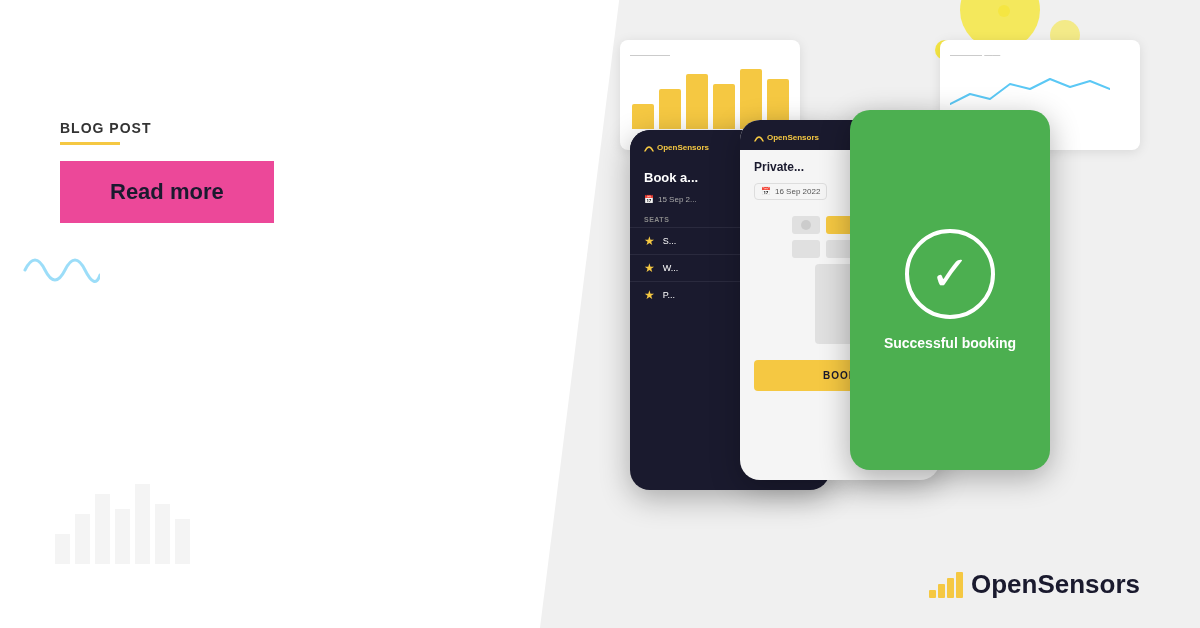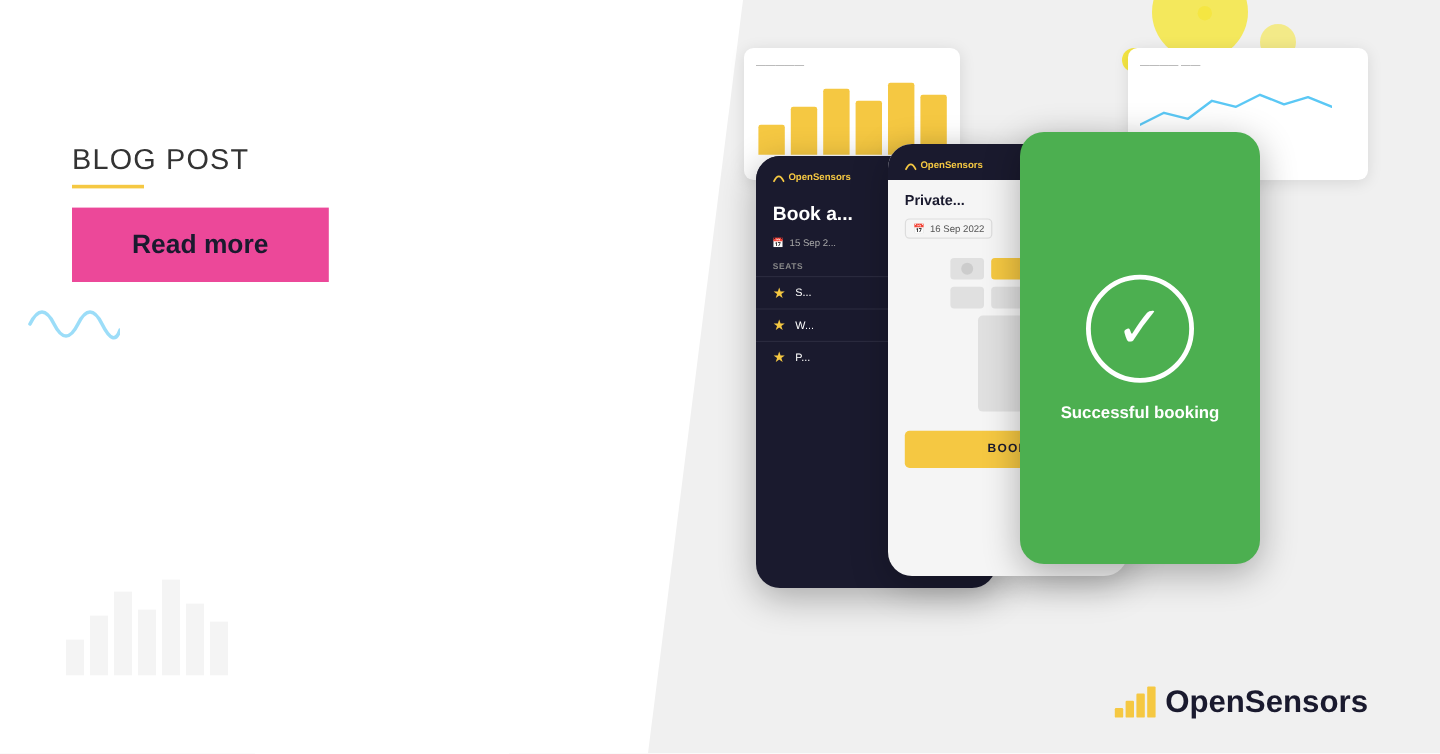--- a/index.html
+++ b/index.html
@@ -67,22 +67,22 @@
     
     .left-content {
       position: absolute;
       left: 60px;
       top: 120px;
       width: 560px;
       z-index: 10;
     }
 
     .blog-post-label {
-      font-size: 24px;
-      font-weight: 400;
+      font-size: 14px;
+      font-weight: 700;
       color: #333333;
       letter-spacing: 1px;
       text-transform: uppercase;
       margin-bottom: 16px;
     }
 
     .blog-post-label::after {
       content: '';
       display: block;
       width: 60px;
@@ -217,21 +217,21 @@
       color: #f5c842;
       font-size: 8px;
       font-weight: 700;
       display: flex;
       align-items: center;
       gap: 3px;
     }
 
     .phone-screen-title {
       color: white;
-      font-size: 16px;
+      font-size: 13px;
       font-weight: 700;
       padding: 10px 14px;
     }
 
     .phone-date-row {
       color: #aaa;
       font-size: 8px;
       padding: 0 14px 8px;
       display: flex;
       align-items: center;

